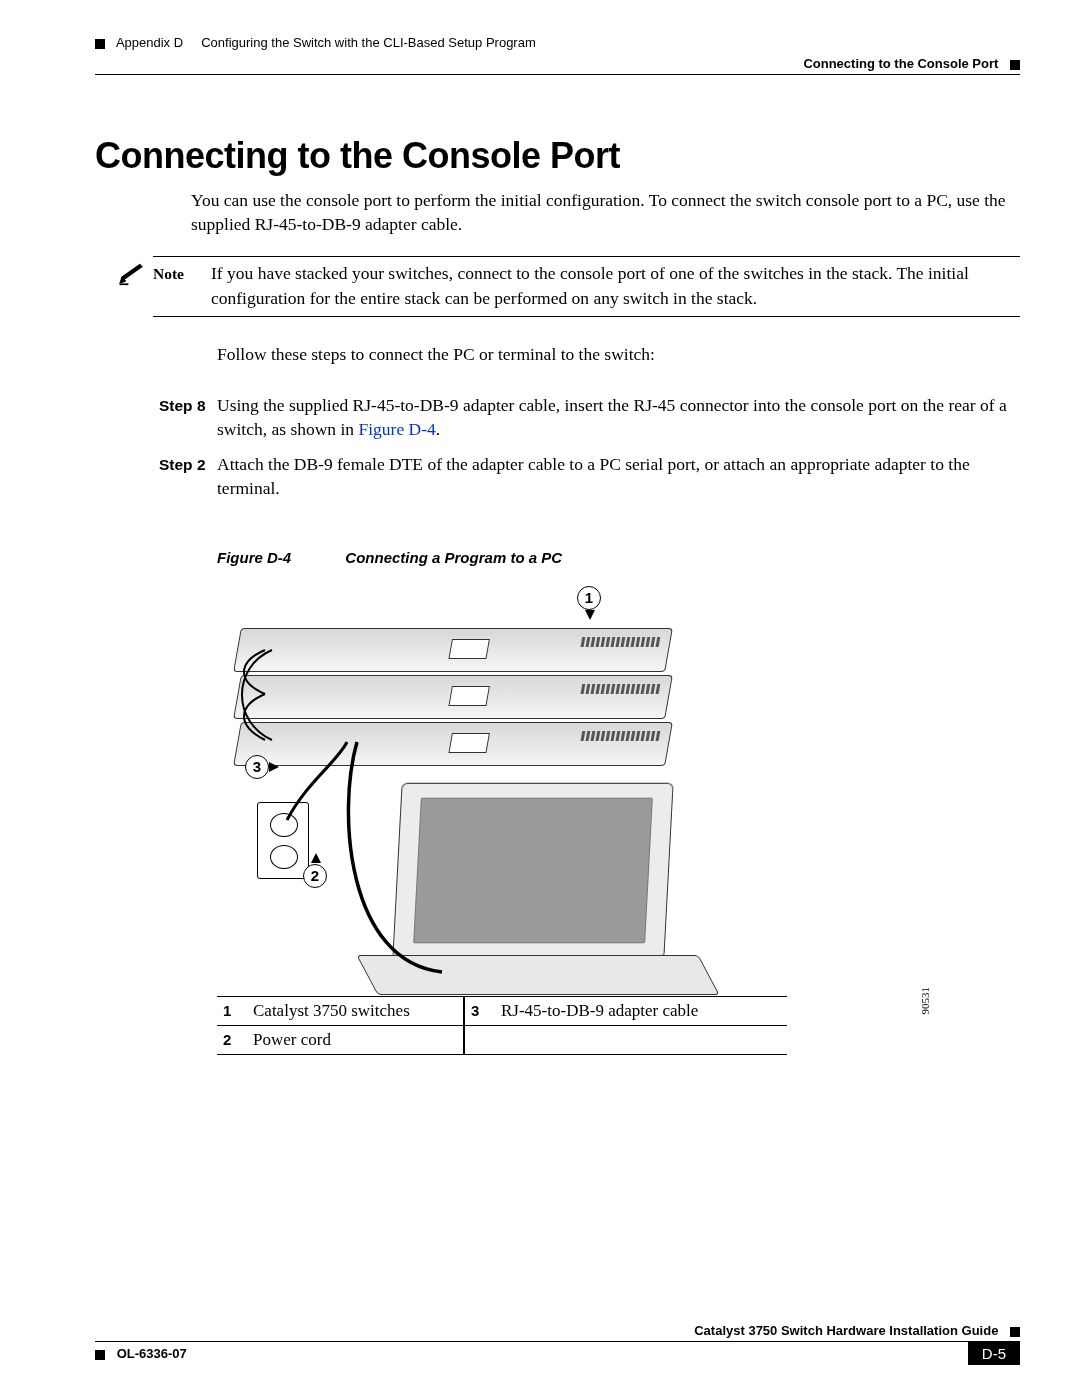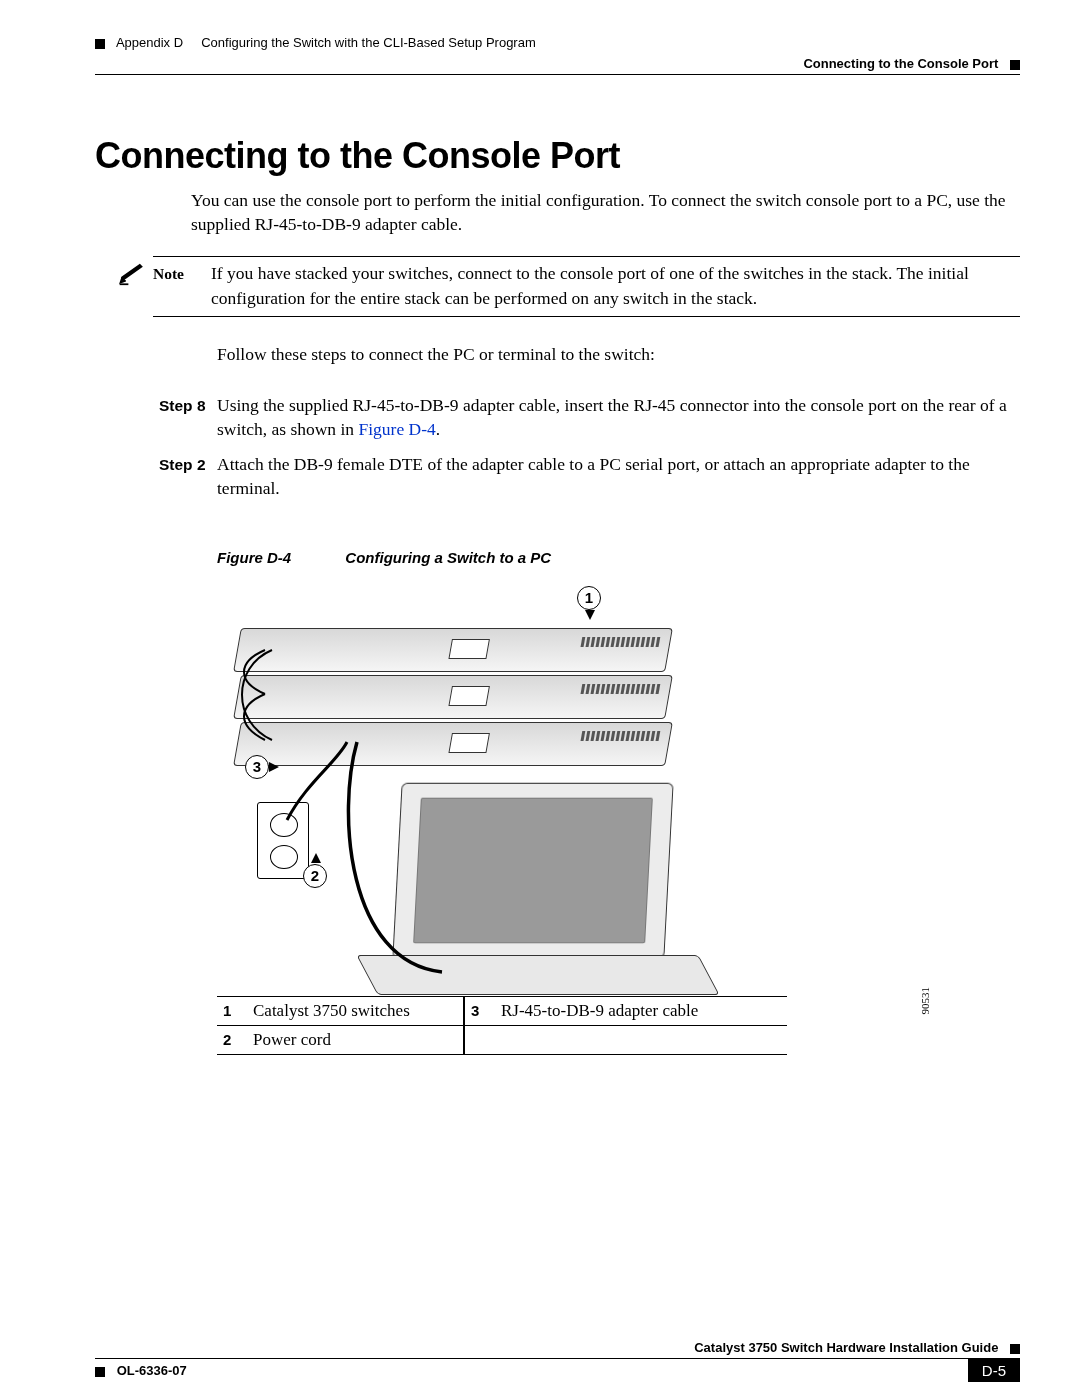--- a/index.html
+++ b/index.html
@@ -284,21 +284,21 @@
     border-right: none;
     width: 14px;
   }
   .legend-table td.label {
     border-right: 2px solid #000000;
   }
   .legend-table td.label-last {
   }
   .footer {
     position: absolute;
-    bottom: 15px;
+    bottom: 32px;
     left: 95px;
     right: 60px;
   }
   .footer-right {
     text-align: right;
     font-family: Arial, Helvetica, sans-serif;
     font-weight: bold;
     font-size: 13px;
   }
   .footer-right .sq {
@@ -387,21 +387,21 @@
 
   <div class="step-row">
     <div class="step-label">Step 2</div>
     <div class="step-text">
       <span>Attach the DB-9 female DTE of the adapter cable to a PC serial port, or attach an appropriate adapter to the terminal.</span>
     </div>
   </div>
 
   <div class="figure-caption">
     <span class="fig-num">Figure D-4</span>
-    <span>Configuring a Switch to a PC</span>
+    <span>Connecting a Program to a PC</span>
   </div>
 
   <div class="figure-area">
 
     <div class="callout" style="left:360px; top:4px;">1</div>
     <div class="arrowhead" style="left:368px; top:28px; border-left:5px solid transparent; border-right:5px solid transparent; border-top:10px solid #000;"></div>
 
     <div class="switch-stack">
       <div class="switch-unit">
         <div class="bigport"></div>

